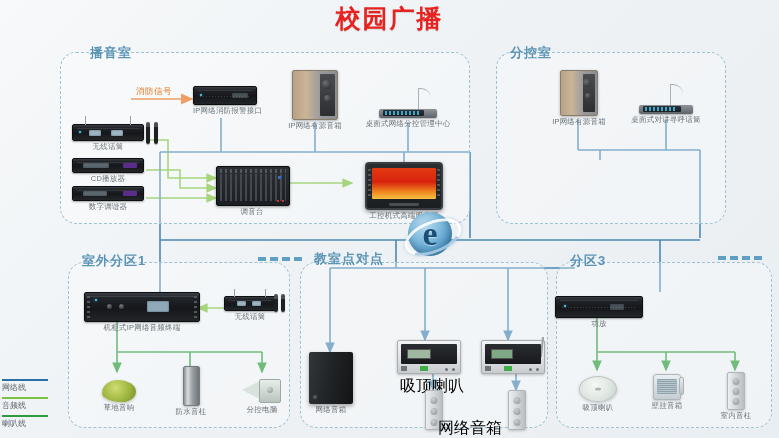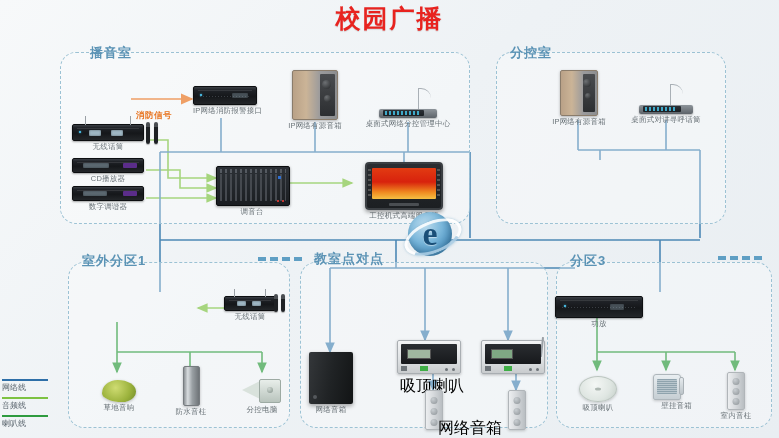--- a/index.html
+++ b/index.html
@@ -223,22 +223,22 @@
     position:absolute;left:-5px;top:9px;width:54px;height:26px;
     border:3px solid rgba(255,255,255,.85);
     border-radius:50%;
     transform:rotate(-22deg);
     box-shadow:0 0 3px rgba(120,170,200,.6);
     border-bottom-color:rgba(170,205,228,.9);
   }
 
   
   .firelbl{
-    position:absolute;font-size:8.5px;font-weight:bold;color:#e8721c;
-    white-space:nowrap;letter-spacing:.5px;margin-top:24px;
+    position:absolute;font-size:8.5px;font-weight:normal;color:#e8721c;
+    white-space:nowrap;letter-spacing:.5px;
   }
 
   
   .legend{position:absolute;left:0;bottom:6px;width:52px;}
   .legend .row{position:relative;height:18px;}
   .legend .ln{position:absolute;left:2px;top:1px;width:46px;height:0;border-top:2px solid #2e6fa8;}
   .legend .ln.g{border-top-color:#7dc242;}
   .legend .ln.dg{border-top-color:#2e9b3f;}
   .legend .tx{position:absolute;left:2px;top:4px;font-size:8px;color:#56616a;white-space:nowrap;}
 </style>
@@ -433,20 +433,31 @@
   <div class="ie" style="left:408px;top:212px;">
     <div class="e"></div>
     <div class="glyph">e</div>
     <div class="ring"></div>
   </div>
 
   <div class="zone" style="left:68px;top:262px;width:222px;height:166px;"></div>
   <div class="zone-label" style="left:78px;top:252px;">室外分区1</div>
   <div class="zone-dash" style="left:258px;top:257px;"></div>
 
+  <div class="node" style="left:82px;top:292px;width:120px;">
+    <div class="rack" style="width:114px;height:28px;margin:0 auto;">
+      <div class="scr" style="right:30px;top:8px;width:22px;height:11px;background:#8fa9b8;"></div>
+      <div class="knob" style="left:22px;top:11px;"></div>
+      <div class="knob" style="left:34px;top:11px;"></div>
+      <div class="led" style="left:10px;top:6px;"></div>
+      <div style="position:absolute;left:2px;top:3px;width:3px;bottom:3px;background:repeating-linear-gradient(180deg,#54585c 0 2px,transparent 2px 5px);"></div>
+      <div style="position:absolute;right:2px;top:3px;width:3px;bottom:3px;background:repeating-linear-gradient(180deg,#54585c 0 2px,transparent 2px 5px);"></div>
+    </div>
+    <div class="cap">机柜式IP网络音频终端</div>
+  </div>
 
   <div class="node" style="left:222px;top:296px;width:56px;">
     <div class="rack" style="width:50px;height:13px;margin:0 auto;position:relative;">
       <div class="scr" style="left:12px;top:4px;width:9px;height:5px;"></div>
       <div class="scr" style="left:27px;top:4px;width:9px;height:5px;"></div>
       <div style="position:absolute;left:9px;top:-8px;width:1px;height:8px;background:#9aa0a5;"></div>
       <div style="position:absolute;right:9px;top:-8px;width:1px;height:8px;background:#9aa0a5;"></div>
     </div>
     <div class="cap">无线话筒</div>
   </div>
@@ -535,21 +546,21 @@
     </div>
     <div class="cap">功放</div>
   </div>
 
 
   <div class="node" style="left:573px;top:376px;width:50px;">
     <div class="ceiling" style="margin:0 auto;"></div>
     <div class="cap">吸顶喇叭</div>
   </div>
 
-  <div class="node" style="left:642px;top:374px;width:50px;text-align:right;">
+  <div class="node" style="left:642px;top:374px;width:50px;">
     <div class="wallspk" style="margin:0 auto;">
       <div class="grill"></div>
         <div class="knb"></div>
     </div>
     <div class="cap">壁挂音箱</div>
   </div>
 
   <div class="node" style="left:712px;top:372px;width:48px;">
     <div class="colspk" style="width:16px;height:36px;margin:0 auto;">
       <div class="c" style="top:5px;"></div>

